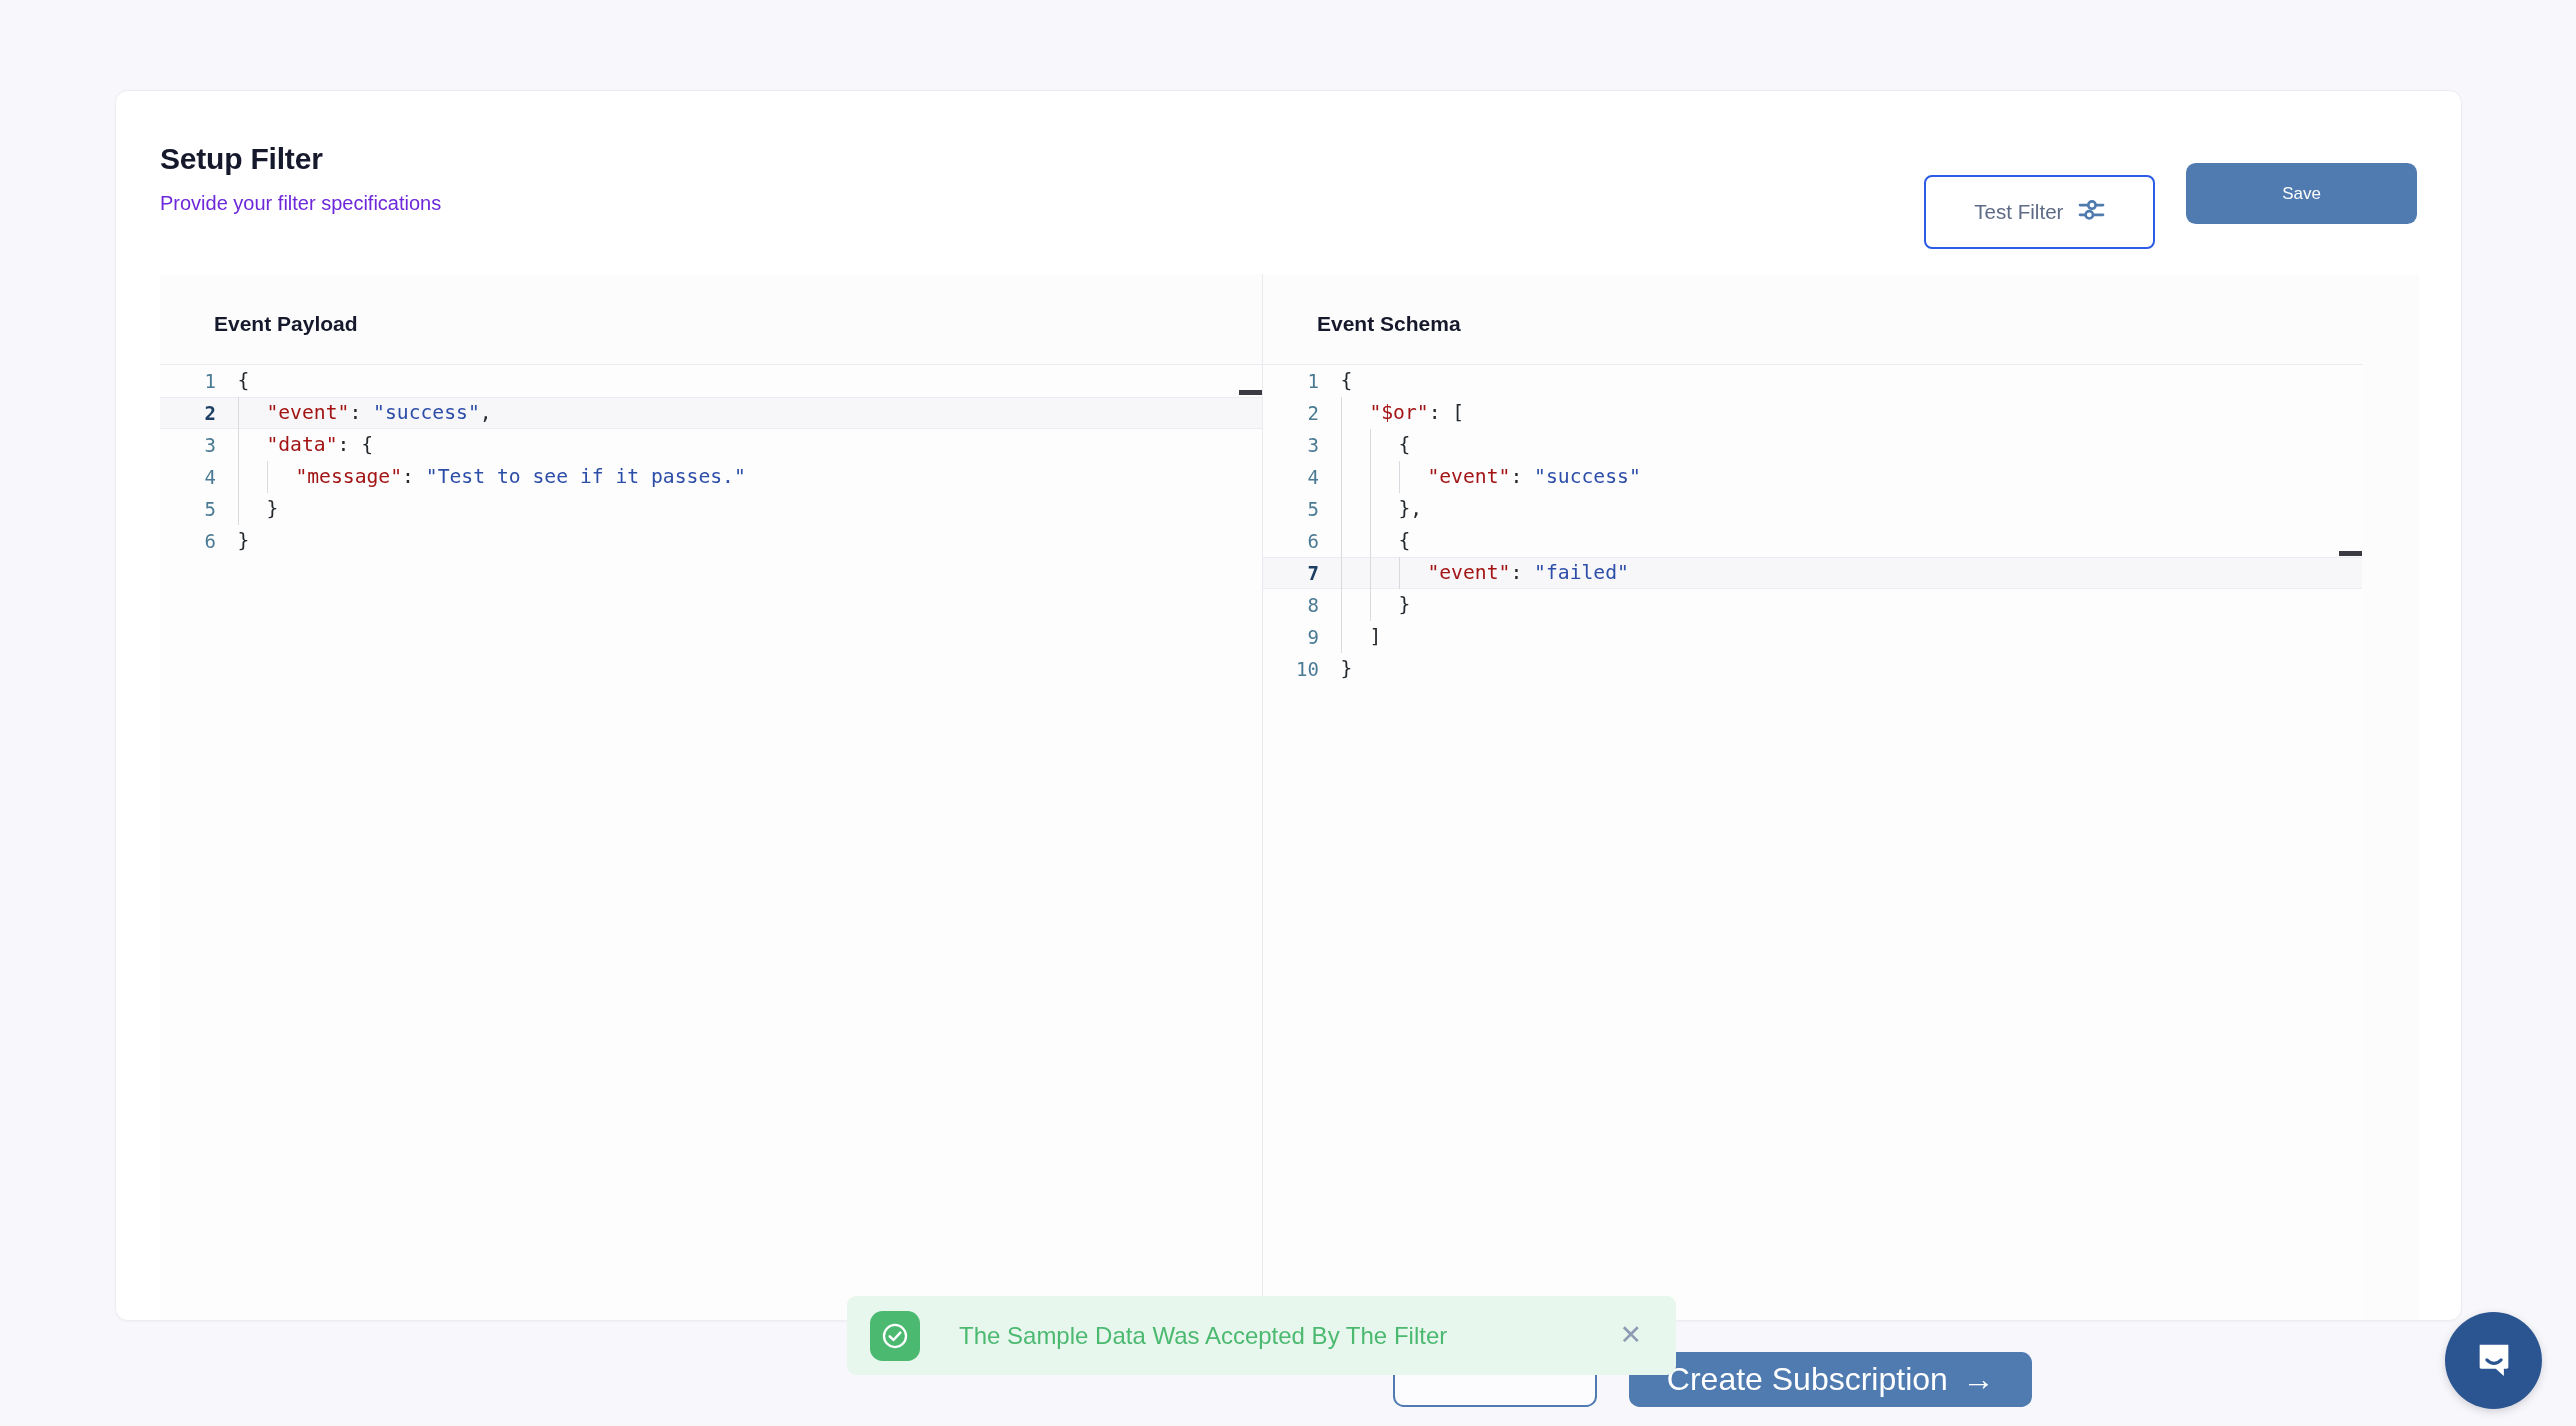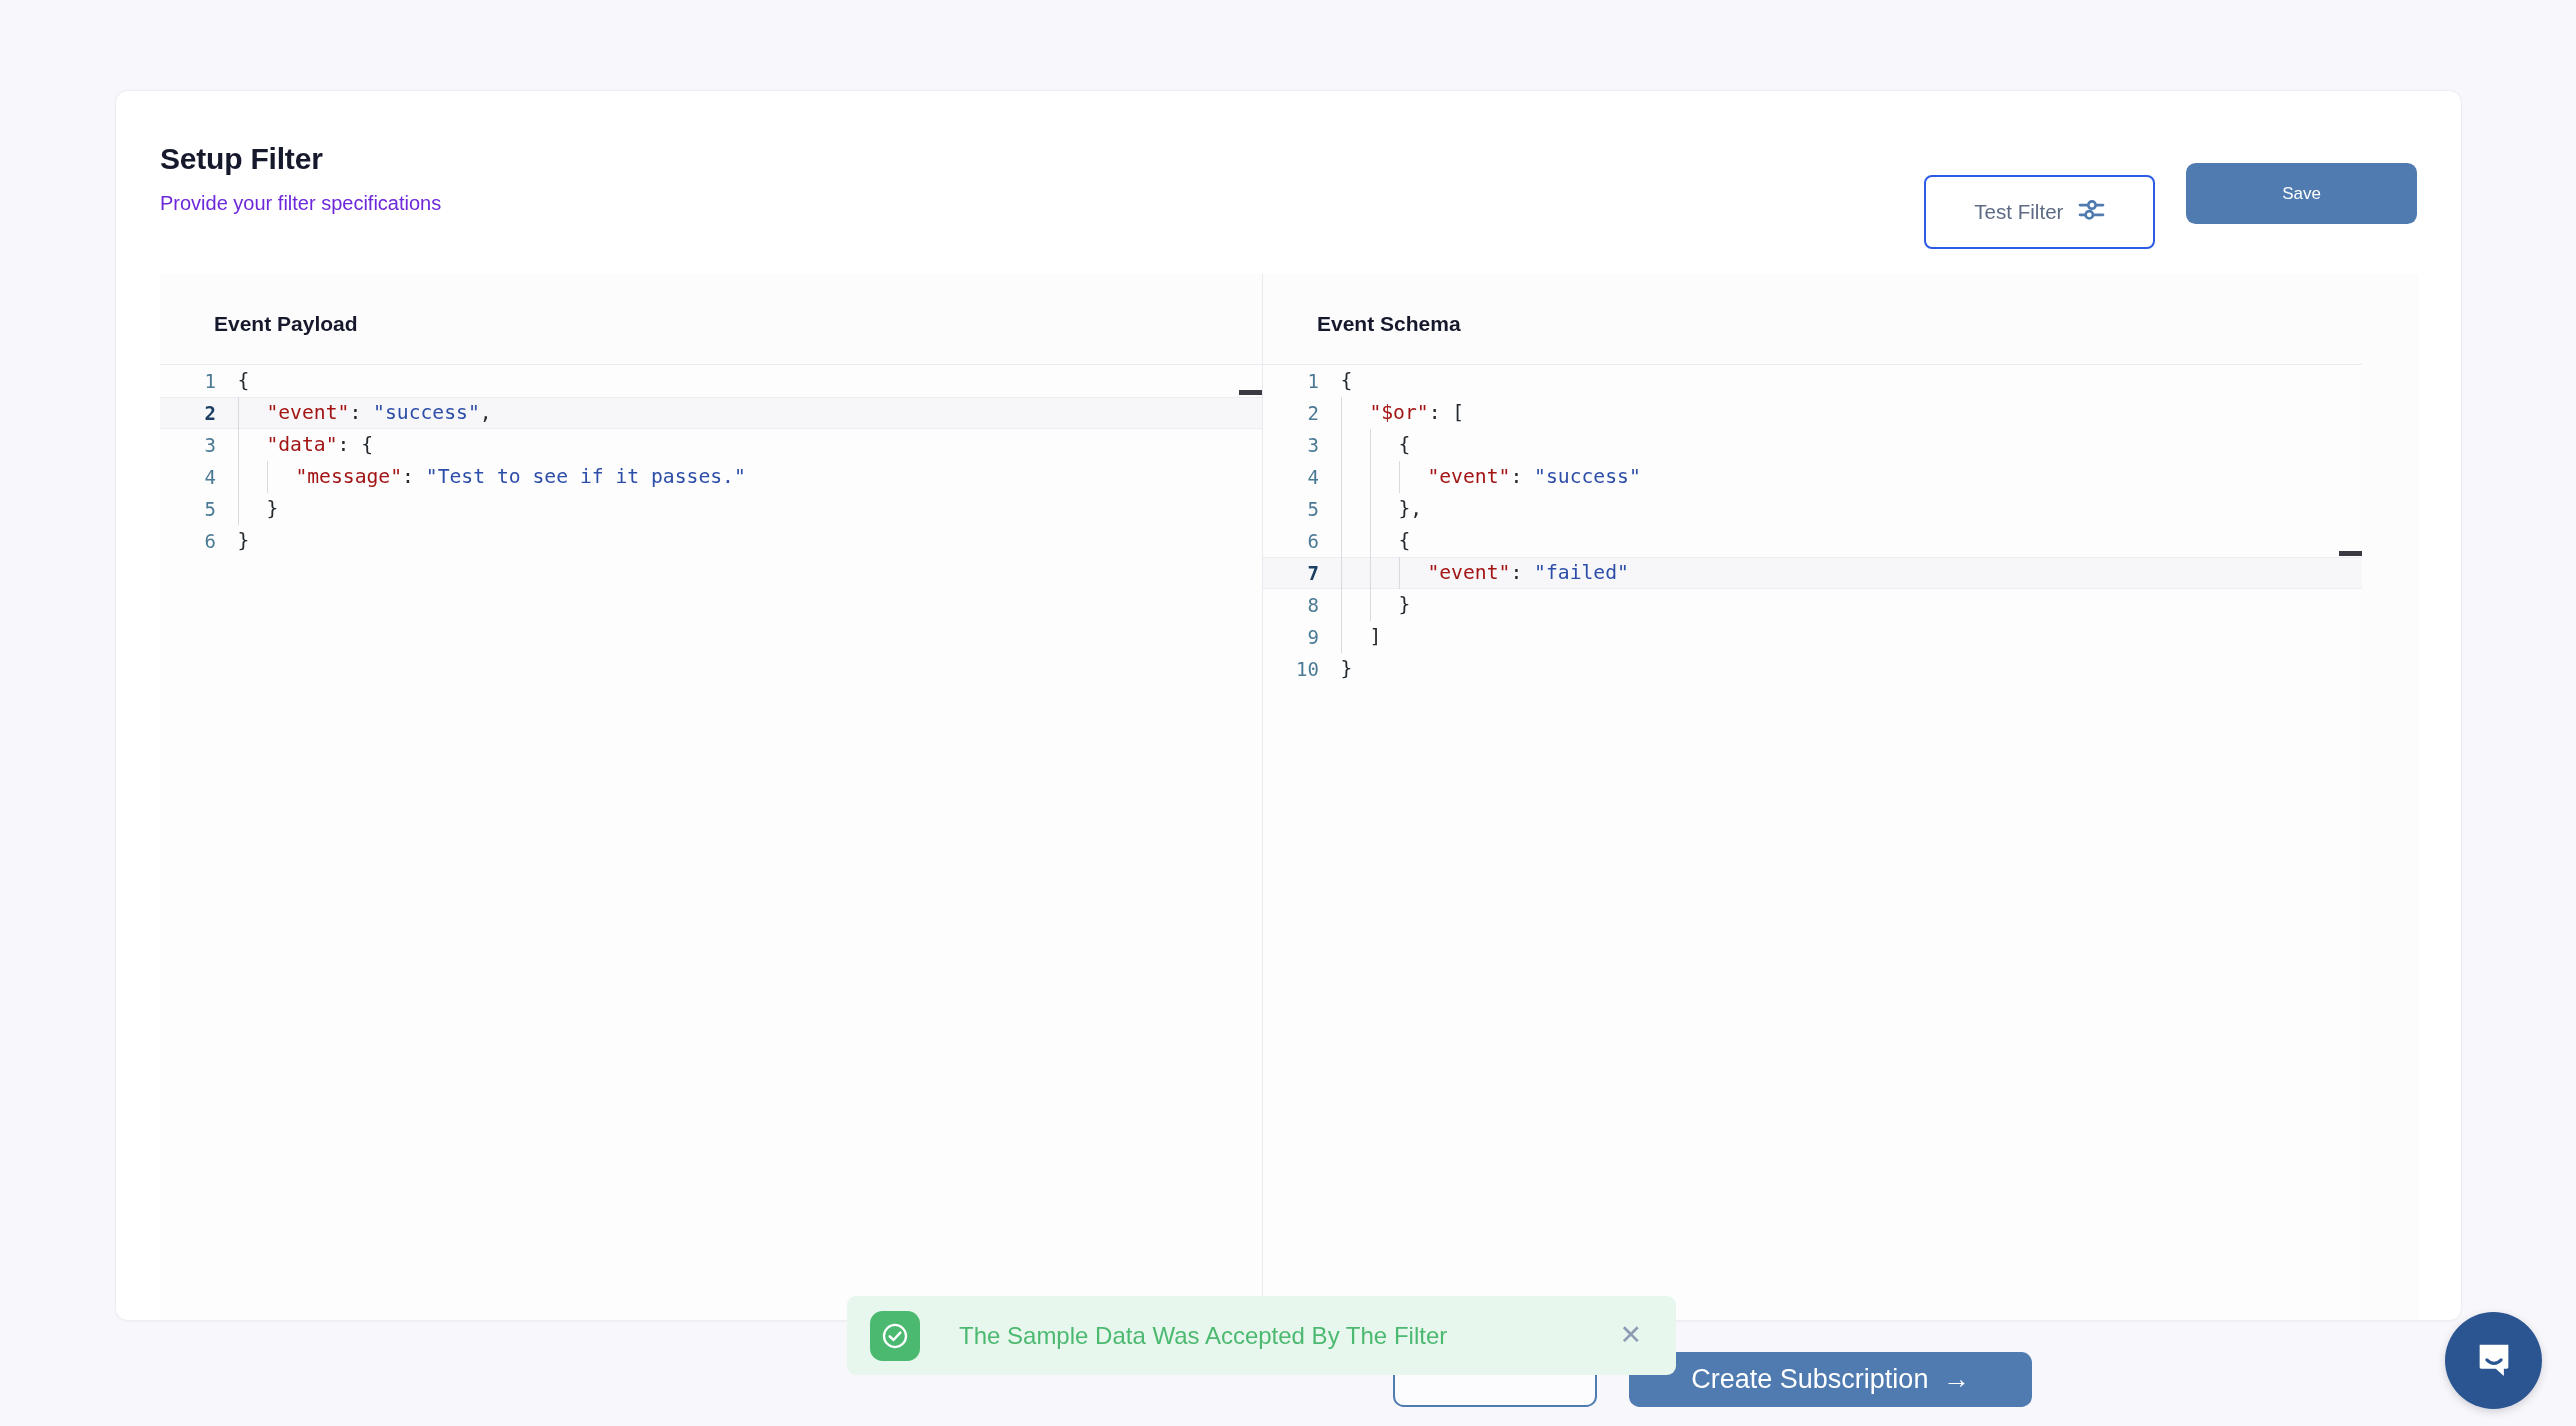--- a/index.html
+++ b/index.html
@@ -285,21 +285,21 @@
   .btn-footer-primary {
     position: absolute;
     left: 1629px;
     top: 0px;
     width: 403px;
     height: 55px;
     background: #4f7bb0;
     border: none;
     border-radius: 10.7px;
     color: #ffffff;
-    font-size: 27px;
+    font-size: 32px;
     display: flex;
     align-items: center;
     justify-content: center;
     gap: 14.3px;
     cursor: pointer;
     font-family: "Liberation Sans", sans-serif;
     overflow: hidden;
   }
 
   

